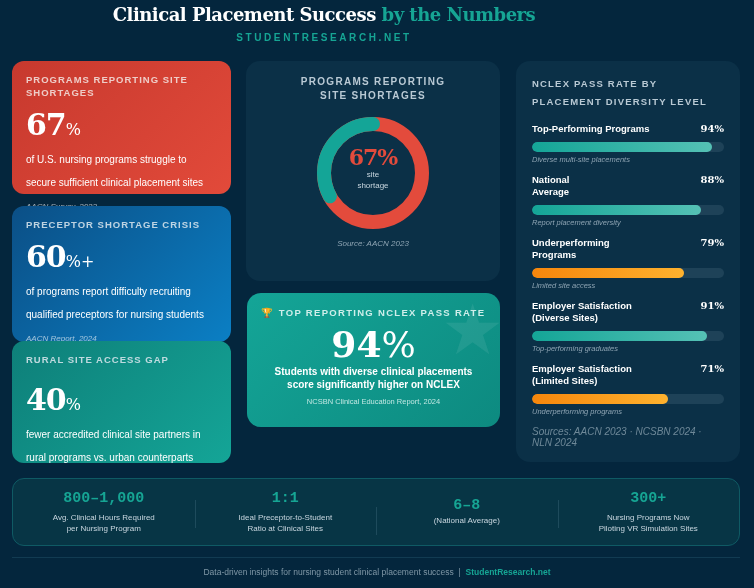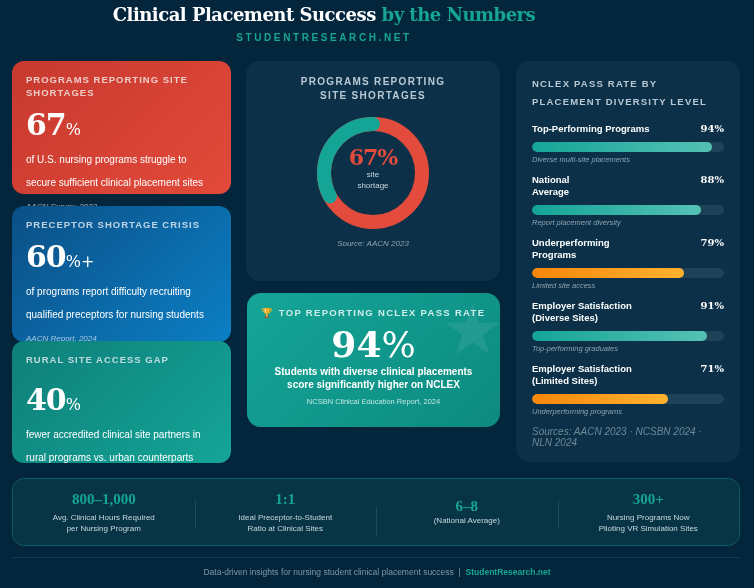--- a/index.html
+++ b/index.html
@@ -61,21 +61,21 @@
   .bar-fill { height: 100%; border-radius: 5px; }
   .fill-teal { background: linear-gradient(90deg, #14a597, #55c1b5); }
   .fill-orange { background: linear-gradient(90deg, #f5860c, #ffb22e); }
   .bar-note { font-size: 7.5px; font-style: italic; color: #8ea4b3; margin-top: 3px; }
   .bars-source { font-size: 10px; font-style: italic; color: #6e8898; margin-top: 4px; }
 
   
   .stats { position: absolute; left: 12px; top: 478px; width: 728px; height: 68px; border: 1px solid #0f5a64; border-radius: 12px; background: #073545; display: flex; align-items: center; }
   .stat { flex: 1; text-align: center; position: relative; }
   .stat + .stat::before { content: ""; position: absolute; left: 0; top: 10px; height: 28px; width: 1px; background: #1e4b5c; }
-  .stat-num { font-family: Liberation Serif, serif; font-weight: bold; font-size: 15px; color: #16a594; line-height: 18px; }
+  .stat-num { font-family: Liberation Mono, monospace; font-weight: bold; font-size: 15px; color: #16a594; line-height: 18px; }
   .stat-label { font-size: 8px; color: #c8d6df; line-height: 11.5px; margin-top: 4px; }
 
   
   .footer-line { position: absolute; left: 12px; top: 557px; width: 728px; height: 1px; background: #123b52; }
   .footer { position: absolute; left: 0; top: 567px; width: 754px; text-align: center; font-size: 8.5px; color: #7f97a6; }
   .footer .link { color: #16a594; font-weight: bold; }
 </style>
 </head>
 <body>
 

